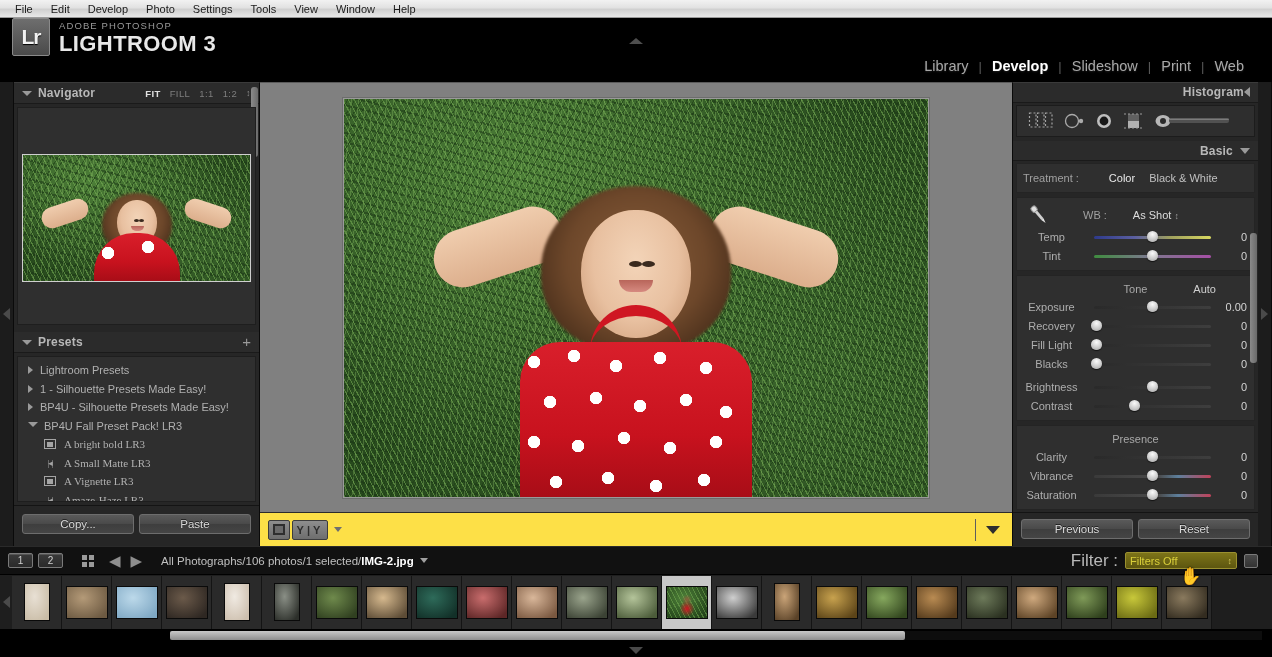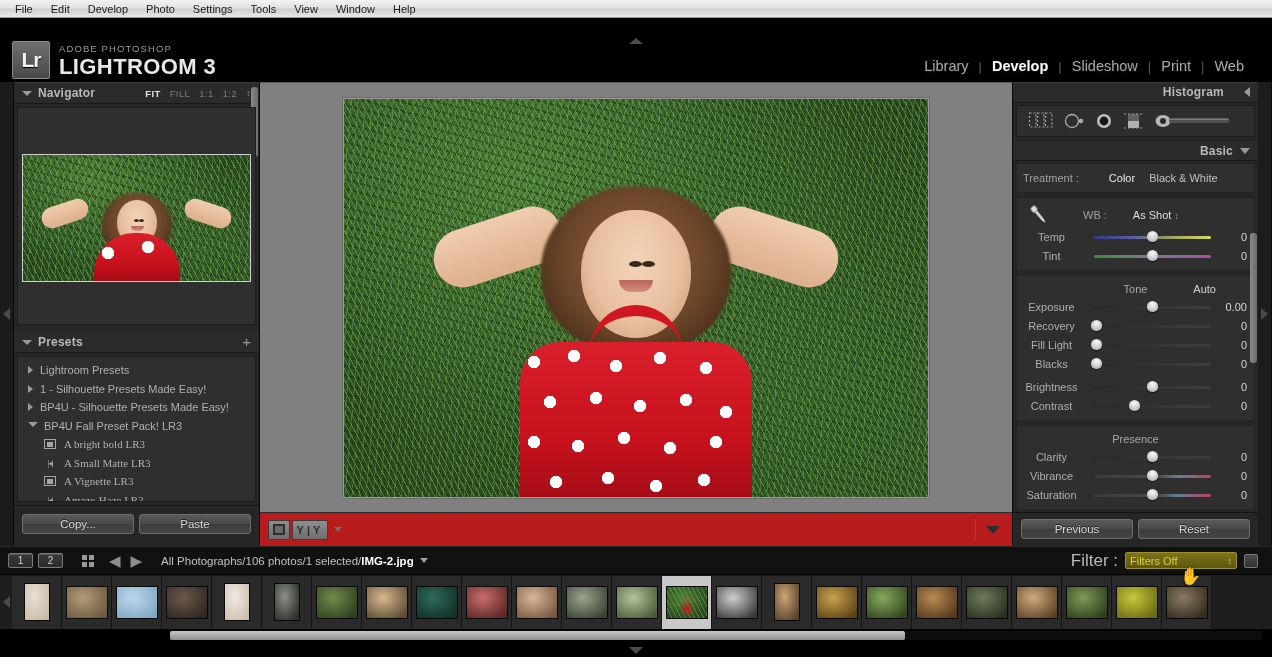--- a/index.html
+++ b/index.html
@@ -23,21 +23,21 @@
   .menubar .mi {
     font-size: 11px; color: #1a1a1a;
     padding: 1px 9px; line-height: 14px;
     cursor: default; white-space: nowrap;
   }
 
   
   .titlebar {
     height: 84px; background: #000;
     position: relative;
-    display: flex; align-items: center;
+    display: flex; align-items: flex-start;
   }
   .logo-wrap { display: flex; align-items: flex-end; padding-left: 12px; }
   .logo-badge {
     width: 38px; height: 38px;
     background: linear-gradient(180deg,#6e6e6e,#4a4a4a);
     border: 1px solid #8a8a8a;
     border-radius: 2px;
     display: flex; align-items: center; justify-content: center;
     color: #f2f2f2; font-size: 21px; font-weight: bold;
     letter-spacing: -1px;
@@ -304,21 +304,21 @@
       radial-gradient(circle at 184px 138px, #fff 6px, transparent 6.5px);
   }
   .neckstrap {
     position:absolute; left:50%; top:52%; margin-left:-46px;
     width:92px; height:46px;
     border-top: 11px solid #cf1622;
     border-radius: 46px 46px 0 0;
   }
 
   .canvas-toolbar {
-    height: 34px; background: #b91c1c;
+    height: 34px; background: #fde047;
     border-top: 1px solid #2c2c2c;
     display: flex; align-items: center; padding: 0 8px;
     position: relative;
   }
   .tbtn {
     height: 20px; min-width: 22px;
     background: linear-gradient(180deg,#8e8e8e,#6e6e6e);
     border: 1px solid #3c3c3c; border-radius: 2px;
     display: flex; align-items: center; justify-content: center;
     margin-right: 2px; cursor: pointer;
@@ -336,21 +336,21 @@
     border-left: 1px solid #5e5e5e; padding-left: 10px; height: 22px;
   }
   .tbar-right .dn {
     width:0;height:0;
     border-left:7px solid transparent;border-right:7px solid transparent;
     border-top:8px solid #2e2e2e; cursor:pointer;
   }
 
   
   .hist-header { justify-content: flex-end; }
-  .hist-header .ptitle { margin-right: 20px; }
+  .hist-header .ptitle { margin-right: 0; }
   .hist-header .ltri {
     width:0;height:0;
     border-top:5px solid transparent;border-bottom:5px solid transparent;
     border-right:6px solid #9a9a9a;
   }
   .histogram {
     height: 34px; margin: 2px 3px;
     background: #2e2e2e; border: 1px solid #1c1c1c;
     display: flex; align-items: center; gap: 9px;
     padding-left: 11px;

